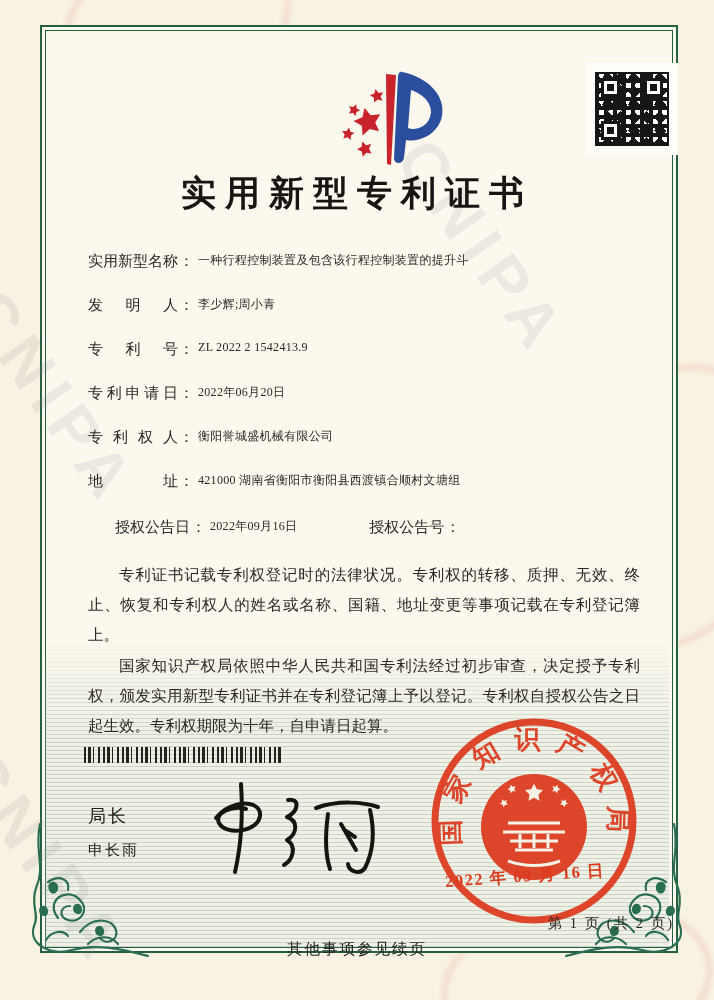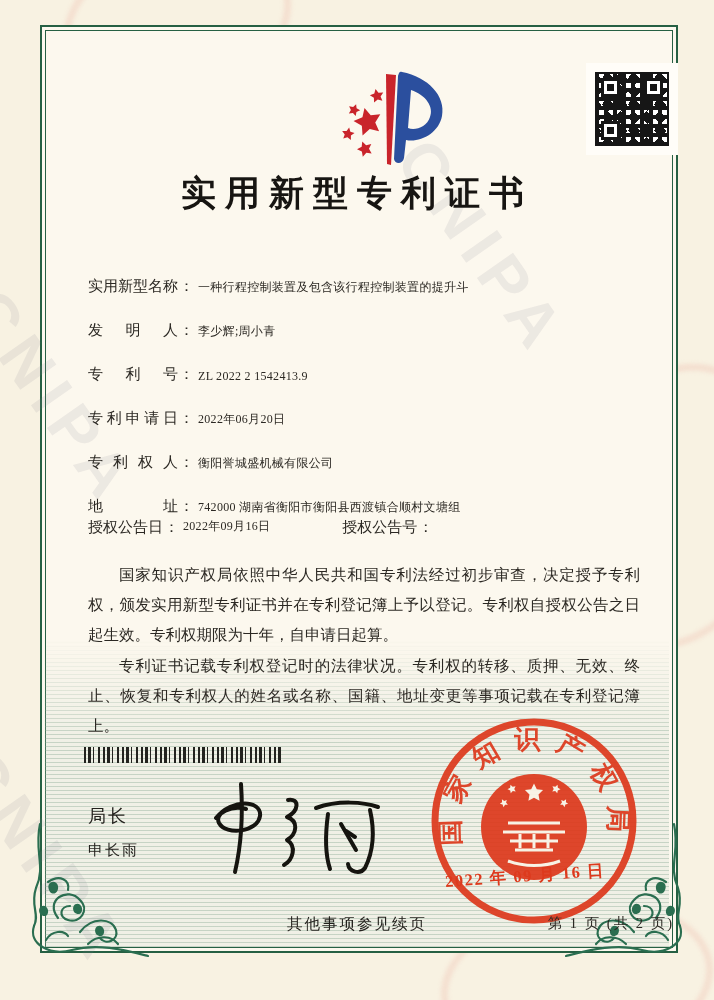--- a/index.html
+++ b/index.html
@@ -47,25 +47,25 @@
       repeating-linear-gradient(0deg,#161616 0 4px,#fff 4px 9px);
     background-size:13px 13px,100% 100%,100% 100%;}
   .fp{position:absolute;width:19px;height:19px;border:3.5px solid #161616;background:#fff;box-sizing:border-box;}
   .fp::after{content:"";position:absolute;inset:3px;background:#161616;}
   .fp.tl{left:6px;top:6px;}.fp.tr{right:6px;top:6px;}.fp.bl{left:6px;bottom:6px;}
   .title{position:absolute;left:0;right:0;top:170px;text-align:center;font-size:35px;font-weight:bold;
          letter-spacing:9px;color:#171512;}
 
   
   .fields{position:absolute;left:88px;top:252px;width:560px;font-size:15px;color:#2b2823;}
-  .frow{height:44px;display:flex;align-items:flex-end;}
+  .frow{height:44px;display:flex;align-items:flex-start;}
   .flabel{display:inline-block;width:6em;text-align:justify;text-align-last:justify;flex:none;}
   .fcolon{flex:none;margin:0 4px 0 1px;}
   .fvalue{font-size:12px;letter-spacing:.3px;}
-  .grow{display:flex;height:44px;margin-top:2px;}
+  .grow{display:flex;height:44px;margin-top:2px;margin-left:27px;}
   .gpair{display:flex;}
   .gpair.second{margin-left:72px;}
 
   
   .bodytext{position:absolute;left:88px;top:560px;width:552px;font-size:15.5px;line-height:1.95;
             color:#2b2823;text-align:justify;}
   .bodytext p{margin:0;text-indent:2em;}
 
   
   .barcode{position:absolute;left:84px;top:747px;width:199px;height:16px;
@@ -78,21 +78,21 @@
   .signature{position:absolute;left:188px;top:776px;width:200px;height:100px;}
 
   
   .seal{position:absolute;left:424px;top:711px;width:220px;height:220px;opacity:.93;}
   .seal-date{position:absolute;left:445px;top:864px;width:200px;font-size:16.5px;font-weight:bold;
              color:#dd3a1d;letter-spacing:1.5px;transform:rotate(-4deg);white-space:nowrap;}
 
   
   .pagenum{position:absolute;left:40px;top:914px;width:634px;text-align:right;font-size:14.5px;
            letter-spacing:2px;color:#2b2823;}
-  .footnote{position:absolute;left:0;right:0;top:914px;text-align:center;font-size:15.5px;
+  .footnote{position:absolute;left:0;right:0;top:939px;text-align:center;font-size:15.5px;
             letter-spacing:2px;color:#23211d;}
 </style>
 </head>
 <body>
 
 <div class="paper">
 
   <div class="pinkarc a1"></div>
   <div class="pinkarc a2"></div>
   <div class="pinkarc a3"></div>
@@ -189,38 +189,38 @@
         <span class="fvalue">2022年06月20日</span>
     </div>
     <div class="frow">
       <span class="flabel">专利权人</span>
         <span class="fcolon">：</span>
         <span class="fvalue">衡阳誉城盛机械有限公司</span>
     </div>
     <div class="frow">
       <span class="flabel">地址</span>
         <span class="fcolon">：</span>
-        <span class="fvalue">742000 湖南省衡阳市衡阳县西渡镇合顺村文塘组</span>
+        <span class="fvalue">421000 湖南省衡阳市衡阳县西渡镇合顺村文塘组</span>
     </div>
     <div class="grow">
       <span class="gpair">
         <span>授权公告日</span>
           <span class="fcolon">：</span>
           <span class="fvalue">2022年09月16日</span>
       </span>
       <span class="gpair second">
         <span>授权公告号</span>
           <span class="fcolon">：</span>
       </span>
     </div>
   </div>
 
   <div class="bodytext">
+    <p>专利证书记载专利权登记时的法律状况。专利权的转移、质押、无效、终止、恢复和专利权人的姓名或名称、国籍、地址变更等事项记载在专利登记簿上。</p>
     <p>国家知识产权局依照中华人民共和国专利法经过初步审查，决定授予专利权，颁发实用新型专利证书并在专利登记簿上予以登记。专利权自授权公告之日起生效。专利权期限为十年，自申请日起算。</p>
-    <p>专利证书记载专利权登记时的法律状况。专利权的转移、质押、无效、终止、恢复和专利权人的姓名或名称、国籍、地址变更等事项记载在专利登记簿上。</p>
   </div>
 
   <div class="barcode"></div>
 
   <div class="director-label">局长</div>
   <div class="director-name">申长雨</div>
 
   <svg class="signature" viewBox="0 0 200 100">
     <g fill="none" stroke="#15140f" stroke-width="4" stroke-linecap="round" stroke-linejoin="round">
       <path d="M28,42 C44,22 74,24 72,40 C70,56 38,60 31,47 C26,37 44,29 58,33"></path>

